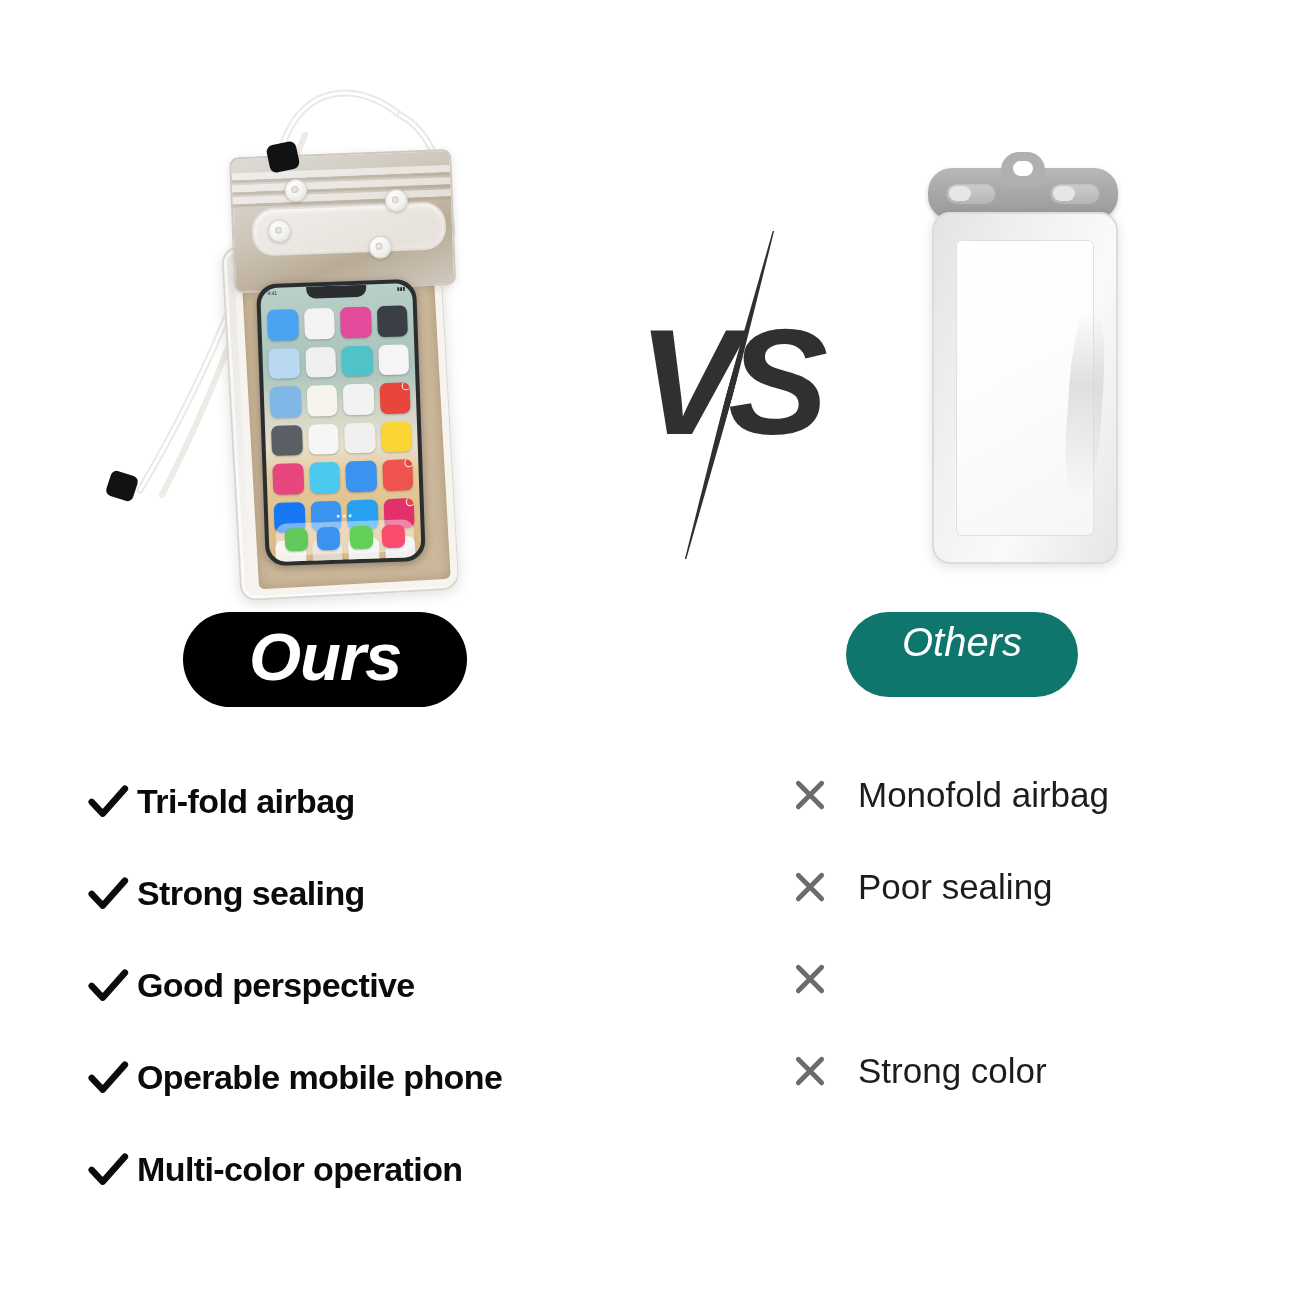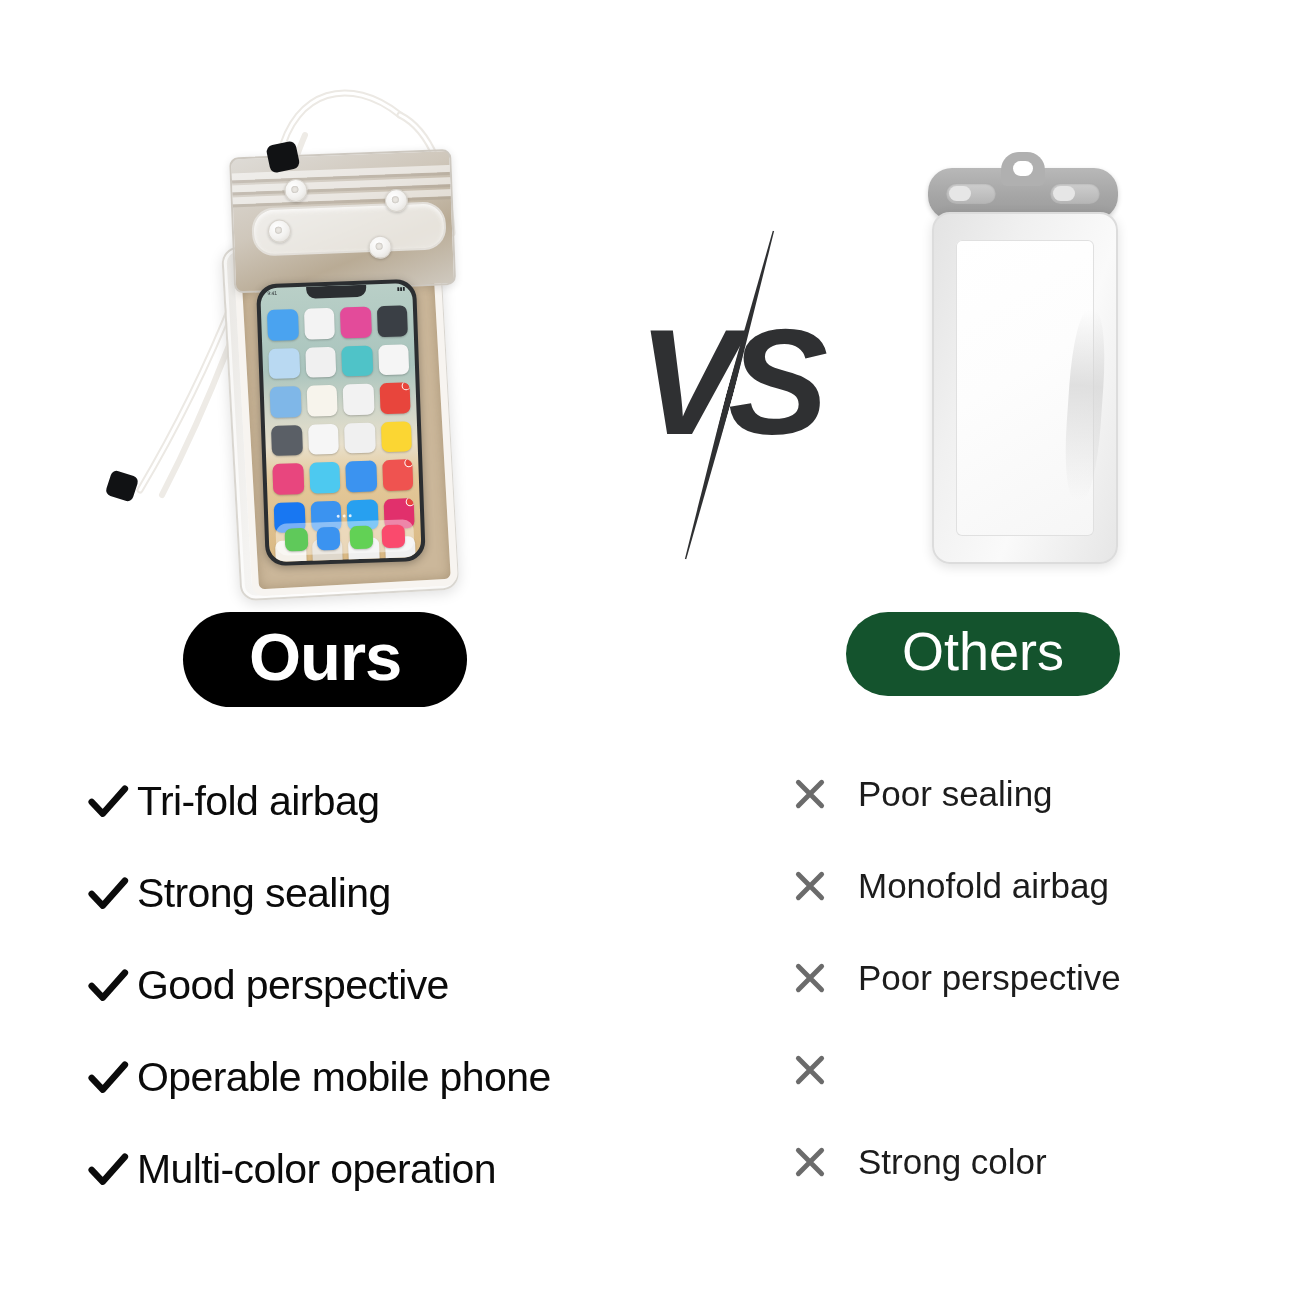--- a/index.html
+++ b/index.html
@@ -326,34 +326,35 @@
   }
   .col { position: absolute; top: 0; }
   .col-ours  { left: 85px;  width: 620px; }
   .col-others{ left: 790px; width: 490px; }
 
   .badge {
     display: inline-block;
     color: #ffffff;
     text-align: center;
     border-radius: 999px;
+    font-style: italic;
   }
   .badge-ours {
     background: #000000;
     font-size: 67px;
     font-weight: 700;
     padding: 6px 66px 12px;
     margin-left: 98px;
     letter-spacing: -1px;
   }
   .badge-others {
-    background: #14532d;
-    font-size: 54px;
+    background: #0f766e;
+    font-size: 40px;
     font-weight: 400;
-    padding: 8px 56px 14px;
+    padding: 8px 56px 32px;
     margin-left: 56px;
     letter-spacing: 0px;
   }
 
   .feature-list { list-style: none; margin: 0; padding: 0; }
   .feature-row {
     display: flex;
     align-items: center;
   }
   .col-ours .feature-row   { height: 92px; }
@@ -364,22 +365,22 @@
   .mark {
     flex: 0 0 auto;
     display: flex;
     align-items: center;
     justify-content: center;
   }
   .mark-check { width: 46px; height: 46px; margin-right: 6px; }
   .mark-cross { width: 40px; height: 40px; margin-right: 28px; }
 
   .feat-label-ours {
-    font-size: 41px;
-    font-weight: 400;
+    font-size: 34px;
+    font-weight: 700;
     color: #0b0b0b;
     letter-spacing: -0.6px;
     white-space: nowrap;
   }
   .feat-label-others {
     font-size: 35px;
     font-weight: 400;
     color: #1c1c1c;
     letter-spacing: 0px;
     white-space: nowrap;
@@ -549,37 +550,29 @@
 
     <div class="col col-others">
       <div class="badge badge-others">Others</div>
       <ul class="feature-list" id="others-list">
           <li class="feature-row">
             <span class="mark mark-cross">
               <svg viewBox="0 0 24 24" width="100%" height="100%">
                 <path d="M5 5 L19 19 M19 5 L5 19" fill="none" stroke="#6b6b6b" stroke-width="2.9" stroke-linecap="round"></path>
               </svg>
             </span>
+            <span class="feat-label-others">Monofold airbag</span>
+          </li>
+          <li class="feature-row">
+            <span class="mark mark-cross">
+              <svg viewBox="0 0 24 24" width="100%" height="100%">
+                <path d="M5 5 L19 19 M19 5 L5 19" fill="none" stroke="#6b6b6b" stroke-width="2.9" stroke-linecap="round"></path>
+              </svg>
+            </span>
             <span class="feat-label-others">Poor sealing</span>
-          </li>
-          <li class="feature-row">
-            <span class="mark mark-cross">
-              <svg viewBox="0 0 24 24" width="100%" height="100%">
-                <path d="M5 5 L19 19 M19 5 L5 19" fill="none" stroke="#6b6b6b" stroke-width="2.9" stroke-linecap="round"></path>
-              </svg>
-            </span>
-            <span class="feat-label-others">Monofold airbag</span>
-          </li>
-          <li class="feature-row">
-            <span class="mark mark-cross">
-              <svg viewBox="0 0 24 24" width="100%" height="100%">
-                <path d="M5 5 L19 19 M19 5 L5 19" fill="none" stroke="#6b6b6b" stroke-width="2.9" stroke-linecap="round"></path>
-              </svg>
-            </span>
-            <span class="feat-label-others">Poor perspective</span>
           </li>
           <li class="feature-row">
             <span class="mark mark-cross">
               <svg viewBox="0 0 24 24" width="100%" height="100%">
                 <path d="M5 5 L19 19 M19 5 L5 19" fill="none" stroke="#6b6b6b" stroke-width="2.9" stroke-linecap="round"></path>
               </svg>
             </span>
           </li>
           <li class="feature-row">
             <span class="mark mark-cross">

